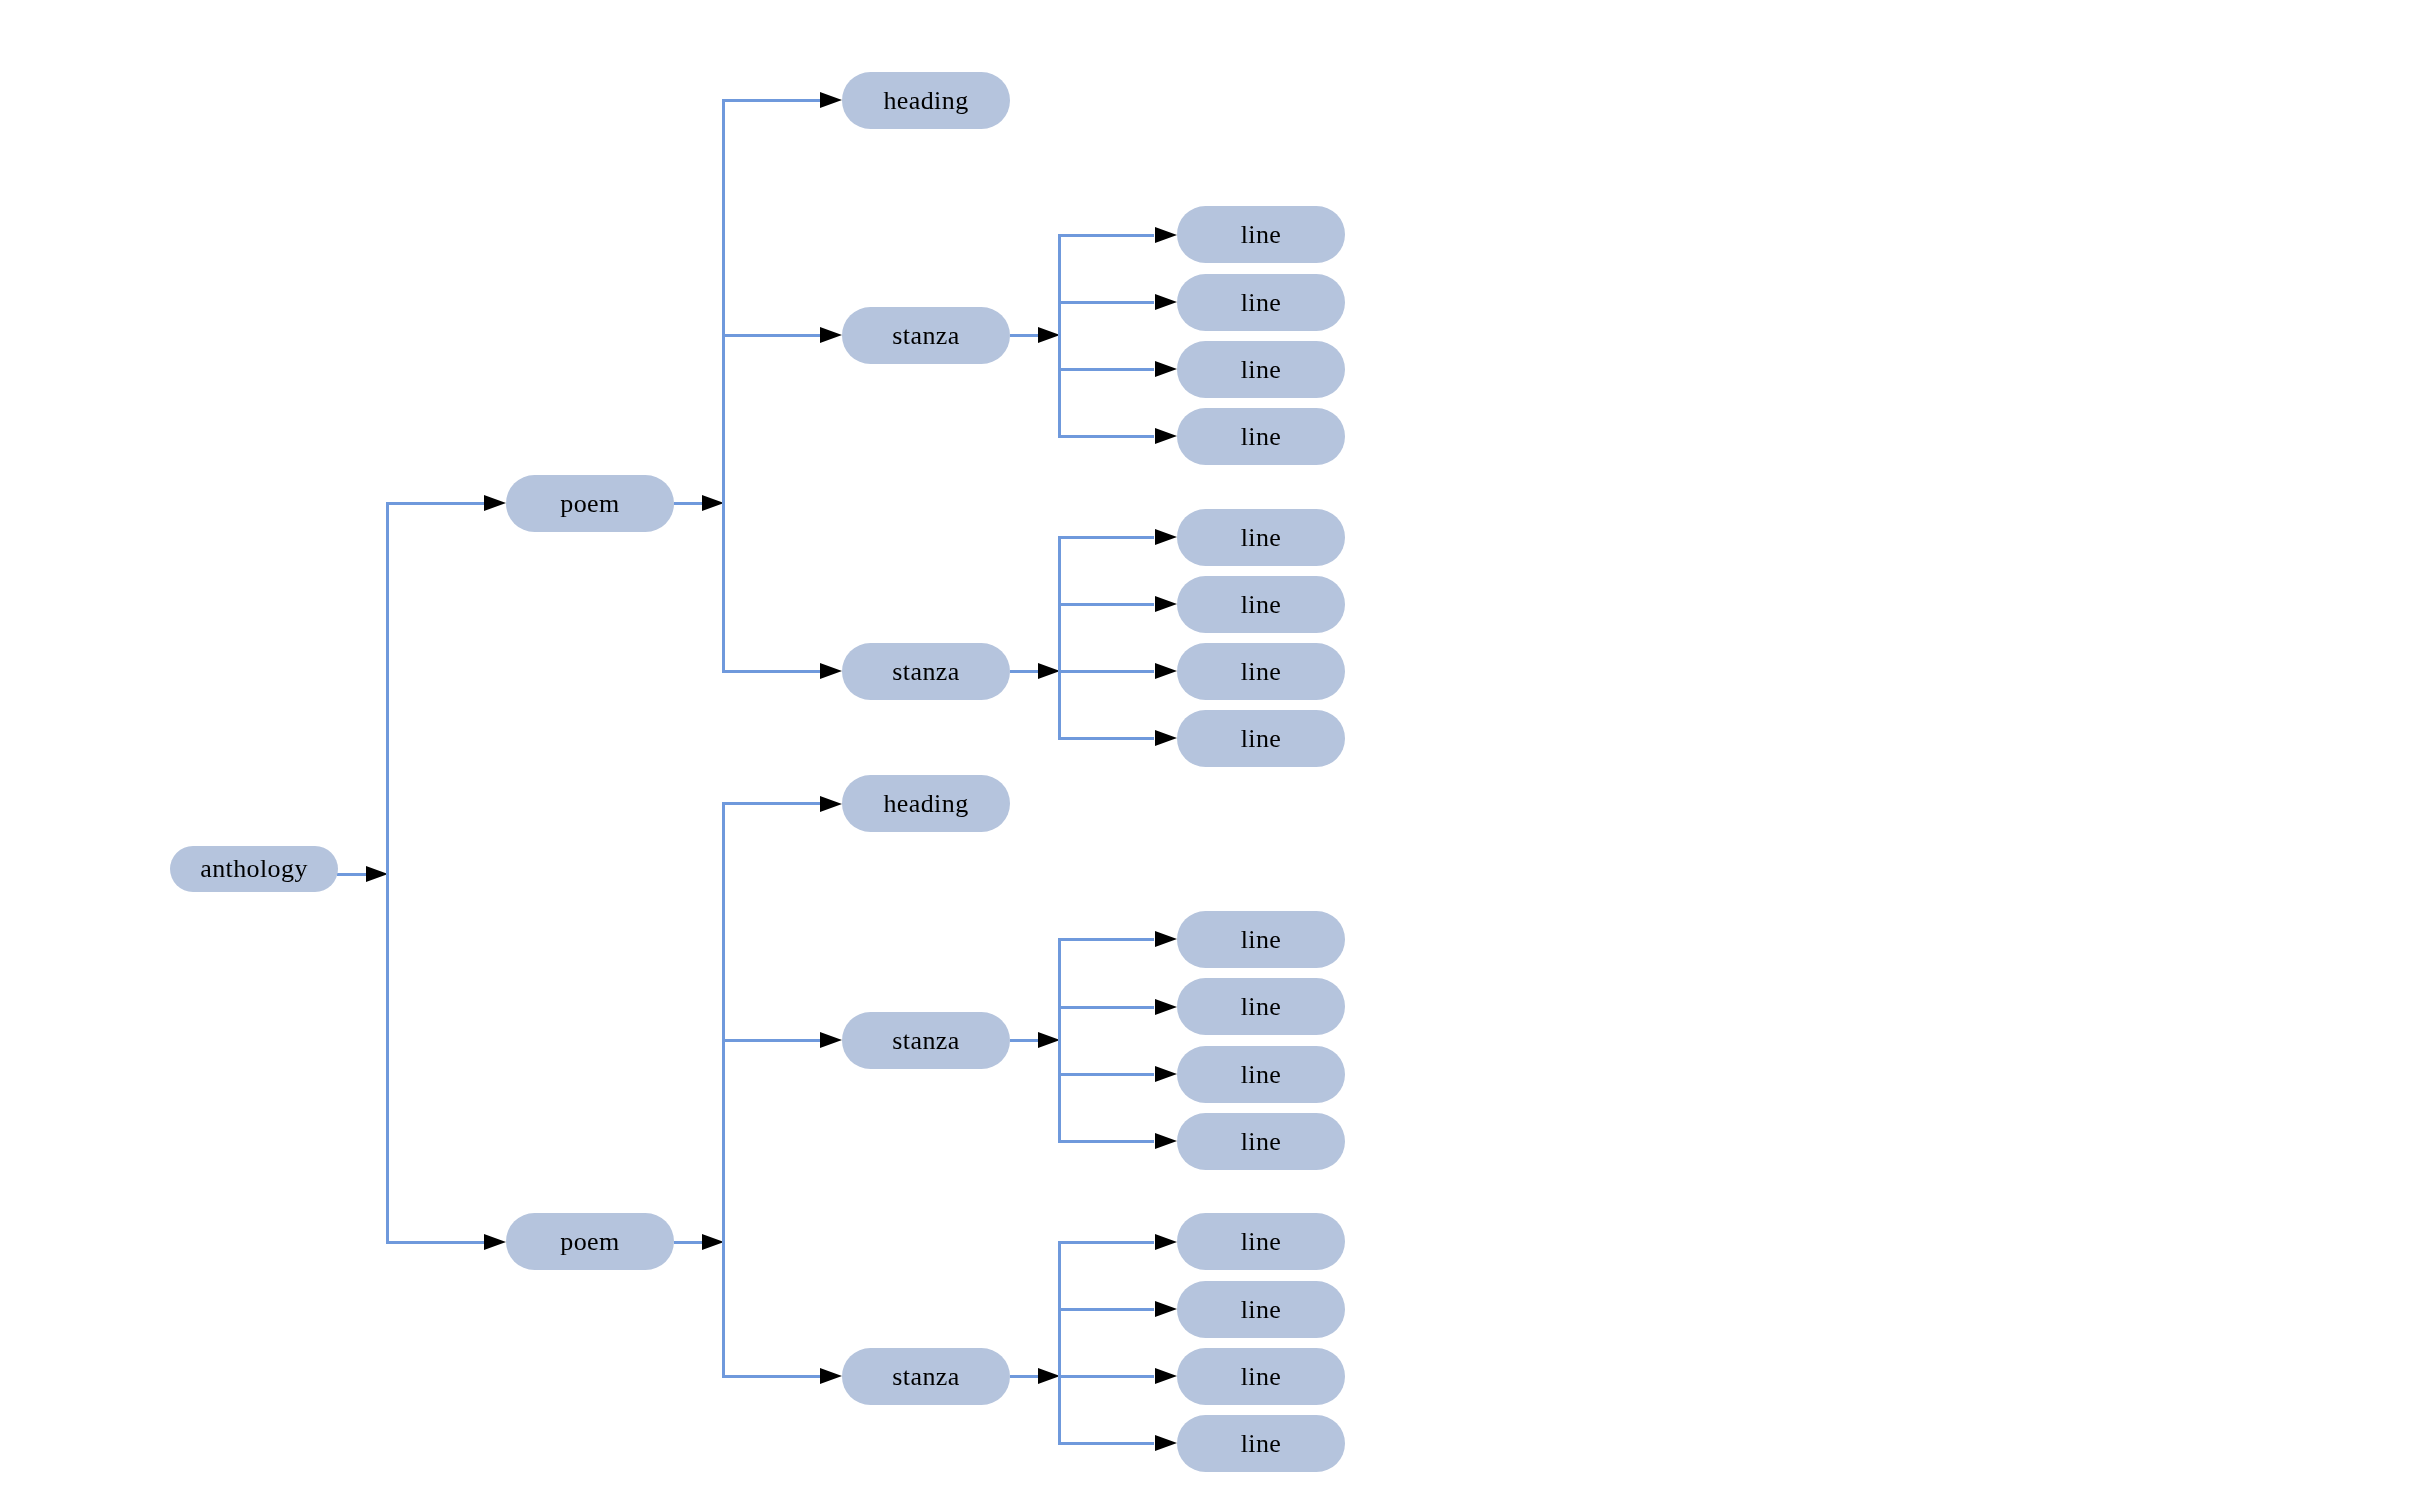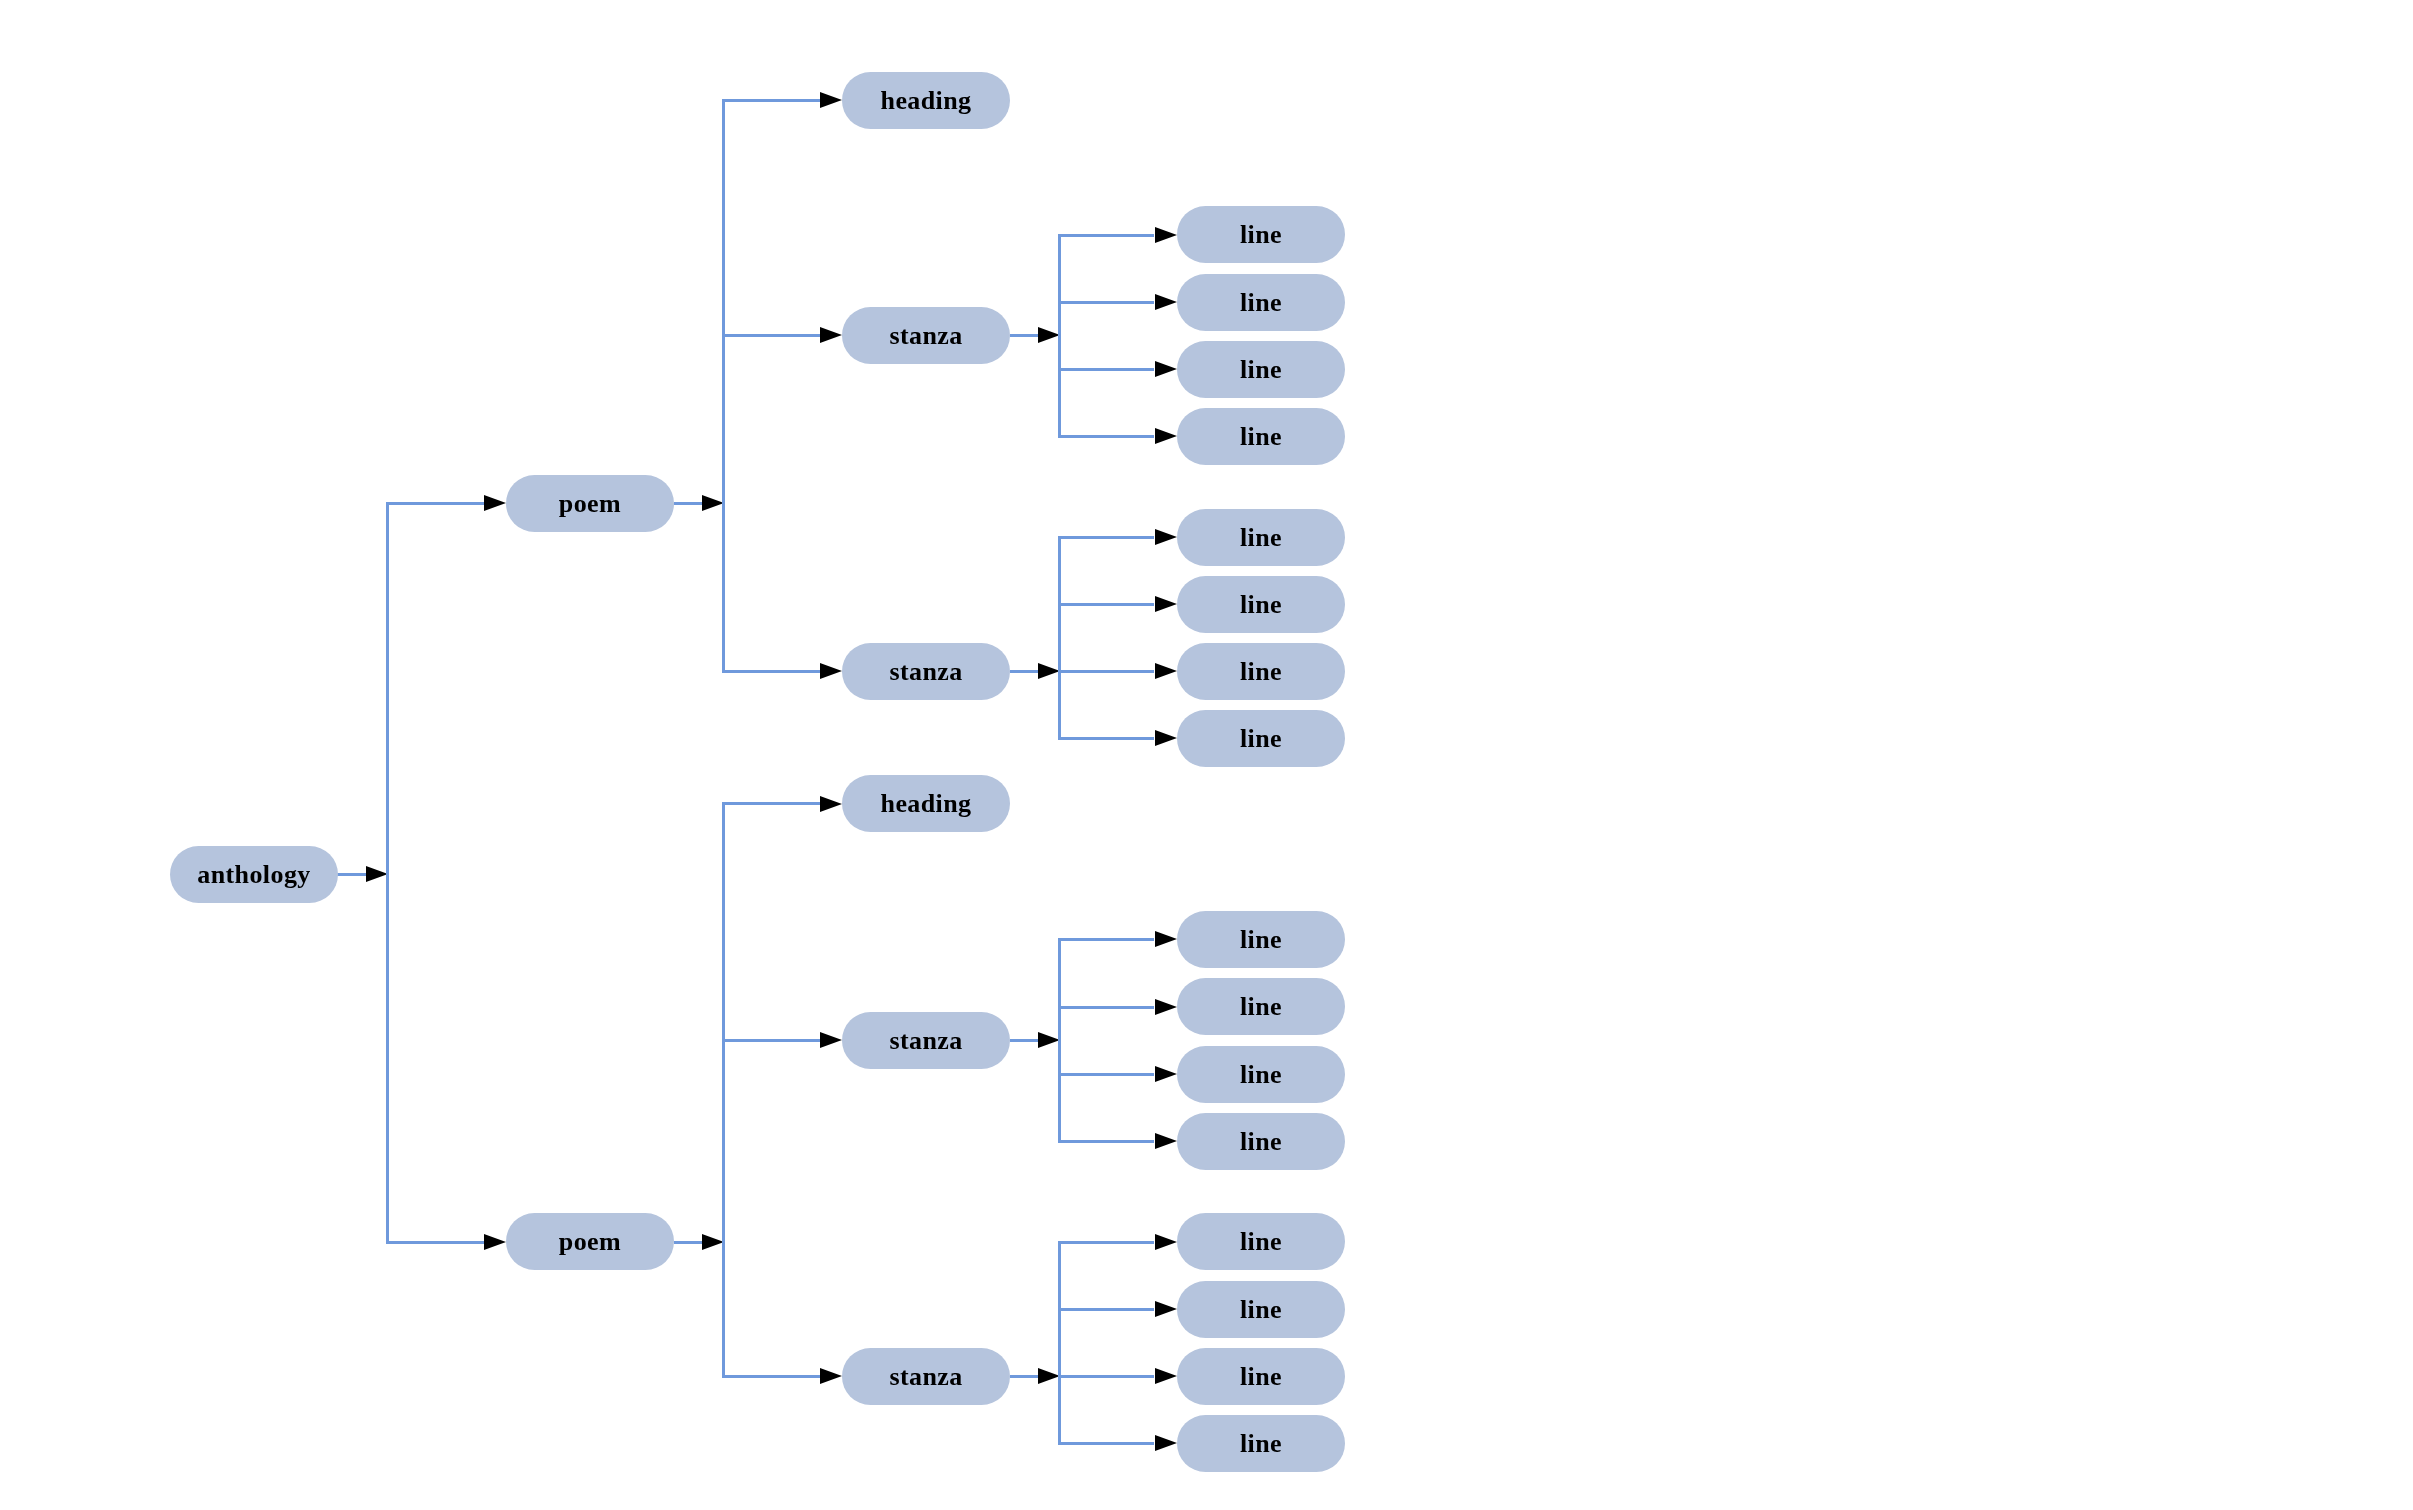--- a/index.html
+++ b/index.html
@@ -15,21 +15,21 @@
     overflow: hidden;
     font-family: "Liberation Serif", "DejaVu Serif", serif;
   }
   .node {
     position: absolute;
     width: 168px;
     height: 57px;
     border-radius: 28.5px;
     background: var(--fill, #b5c4dd);
     color: var(--ntext, #000000);
-    font-weight: 700;
+    font-weight: 400;
     font-size: 26px;
     display: flex;
     align-items: center;
     justify-content: center;
     box-sizing: border-box;
     letter-spacing: 0.4px;
   }
   .hline, .vline {
     position: absolute;
     background: var(--edge, #6f99dc);
@@ -109,21 +109,21 @@
     <div class="arrowhead" style="left: 1038px; top: 1368px; border-top-width: 8.4px; border-bottom-width: 8.4px; border-left-width: 22px;"></div>
     <div class="vline" style="left: 1058px; top: 1241px; width: 2.9px; height: 204px;"></div>
     <div class="hline" style="left: 1058px; top: 1241px; width: 96px; height: 2.9px;"></div>
     <div class="arrowhead" style="left: 1155px; top: 1234px; border-top-width: 8.4px; border-bottom-width: 8.4px; border-left-width: 22px;"></div>
     <div class="hline" style="left: 1058px; top: 1308px; width: 96px; height: 2.9px;"></div>
     <div class="arrowhead" style="left: 1155px; top: 1301px; border-top-width: 8.4px; border-bottom-width: 8.4px; border-left-width: 22px;"></div>
     <div class="hline" style="left: 1058px; top: 1375px; width: 96px; height: 2.9px;"></div>
     <div class="arrowhead" style="left: 1155px; top: 1368px; border-top-width: 8.4px; border-bottom-width: 8.4px; border-left-width: 22px;"></div>
     <div class="hline" style="left: 1058px; top: 1442px; width: 96px; height: 2.9px;"></div>
     <div class="arrowhead" style="left: 1155px; top: 1435px; border-top-width: 8.4px; border-bottom-width: 8.4px; border-left-width: 22px;"></div>
-    <div class="node" style="left: 170px; top: 846px; width: 168px; height: 57px; border-radius: 28.5px; font-size: 26px;">anthology</div>
+    <div class="node" style="left: 170px; top: 846px; width: 168px; height: 46px; border-radius: 28.5px; font-size: 26px;">anthology</div>
     <div class="node" style="left: 506px; top: 475px; width: 168px; height: 57px; border-radius: 28.5px; font-size: 26px;">poem</div>
     <div class="node" style="left: 506px; top: 1213px; width: 168px; height: 57px; border-radius: 28.5px; font-size: 26px;">poem</div>
     <div class="node" style="left: 842px; top: 72px; width: 168px; height: 57px; border-radius: 28.5px; font-size: 26px;">heading</div>
     <div class="node" style="left: 842px; top: 307px; width: 168px; height: 57px; border-radius: 28.5px; font-size: 26px;">stanza</div>
     <div class="node" style="left: 842px; top: 643px; width: 168px; height: 57px; border-radius: 28.5px; font-size: 26px;">stanza</div>
     <div class="node" style="left: 842px; top: 775px; width: 168px; height: 57px; border-radius: 28.5px; font-size: 26px;">heading</div>
     <div class="node" style="left: 842px; top: 1012px; width: 168px; height: 57px; border-radius: 28.5px; font-size: 26px;">stanza</div>
     <div class="node" style="left: 842px; top: 1348px; width: 168px; height: 57px; border-radius: 28.5px; font-size: 26px;">stanza</div>
     <div class="node" style="left: 1177px; top: 206px; width: 168px; height: 57px; border-radius: 28.5px; font-size: 26px;">line</div>
     <div class="node" style="left: 1177px; top: 274px; width: 168px; height: 57px; border-radius: 28.5px; font-size: 26px;">line</div>

